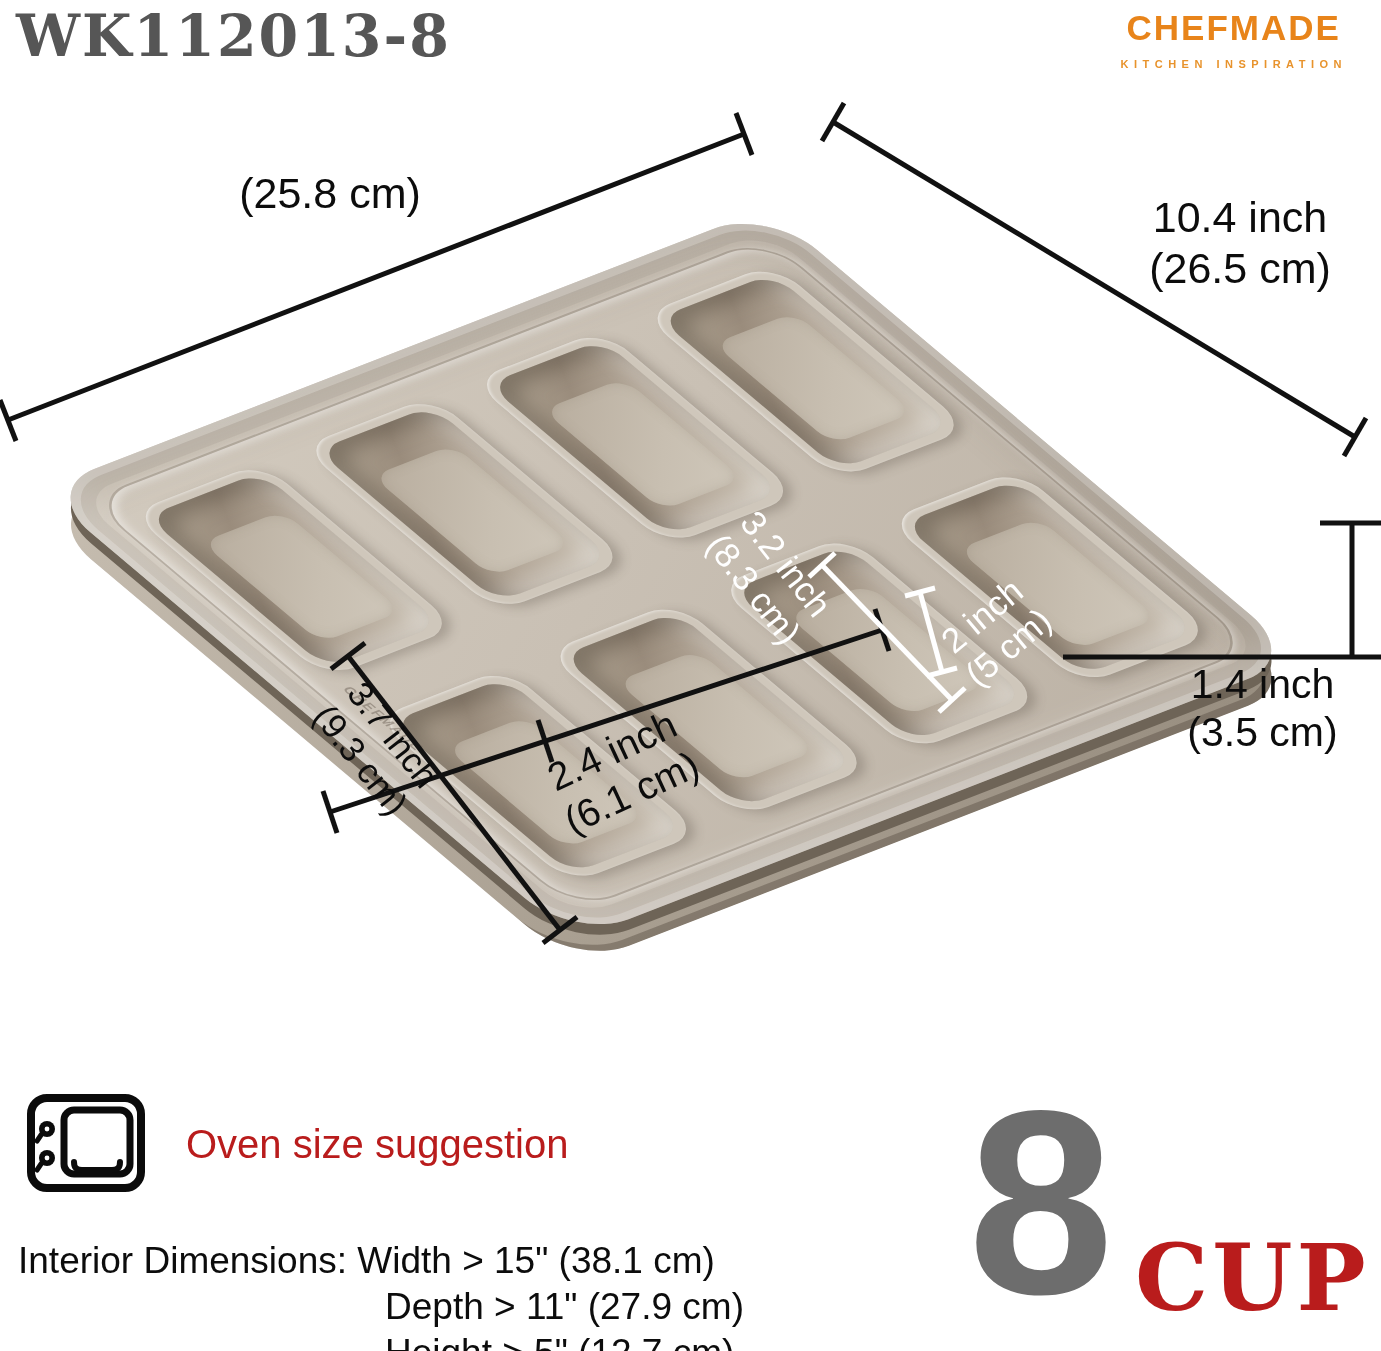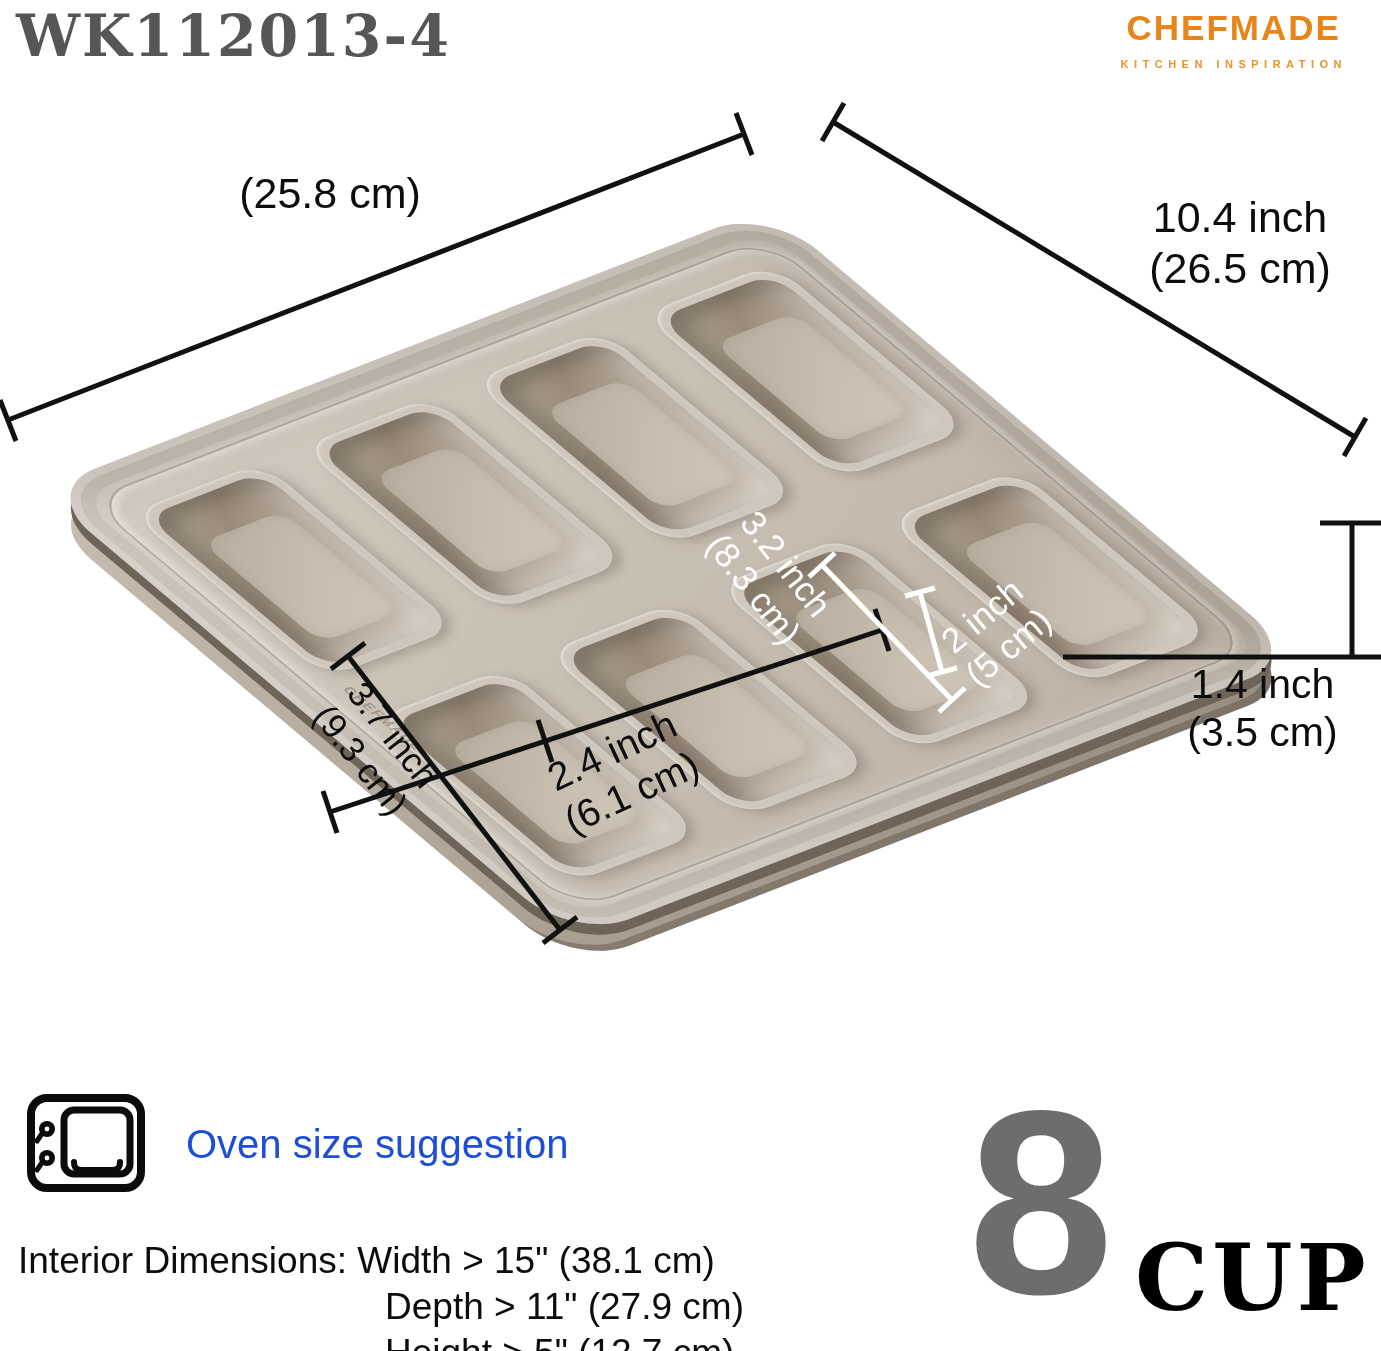--- a/index.html
+++ b/index.html
@@ -85,37 +85,37 @@
   .dim-label.white{color:#ffffff;}
   #lab-len{left:155px;top:168px;width:350px;font-size:43px;}
   #lab-wid{left:1090px;top:192px;width:300px;font-size:43px;}
   #lab-hgt{left:1135px;top:660px;width:255px;font-size:41px;}
   #lab-37{left:262px;top:706px;width:230px;font-size:35px;transform:rotate(52deg);}
   #lab-24{left:462px;top:726px;width:320px;font-size:39px;transform:rotate(-25deg);}
   #lab-32{left:655px;top:535px;width:230px;font-size:35px;transform:rotate(52deg);}
   #lab-2{left:900px;top:590px;width:190px;font-size:35px;transform:rotate(-40deg);}
   
   .oven-icon{position:absolute;left:26px;top:1092px;}
-  .oven-label{position:absolute;left:186px;top:1122px;font-size:40px;color:#1d4ed8;}
+  .oven-label{position:absolute;left:186px;top:1122px;font-size:40px;color:#b91c1c;}
   .interior{position:absolute;left:18px;top:1238px;font-size:37px;color:#0c0c0c;line-height:1.24;}
   .interior .row2{padding-left:367px;}
   .cup-number{
     position:absolute;left:968px;top:1072px;font-size:262px;font-weight:700;
     color:#6d6d6d;line-height:1;letter-spacing:0;
   }
   .cup-unit{
     position:absolute;left:1135px;top:1232px;
     font-family:"DejaVu Serif", serif;font-weight:900;
-    font-size:92px;letter-spacing:4px;color:#000000;line-height:1;
+    font-size:92px;letter-spacing:4px;color:#b91c1c;line-height:1;
   }
 </style>
 </head>
 <body>
 
-<div class="model">WK112013-4</div>
+<div class="model">WK112013-8</div>
 
 <div class="brand-block">
   <div class="brand">CHEFMADE</div>
   <div class="tagline">KITCHEN INSPIRATION</div>
 </div>
 
 <div class="pan-wrap">
   <div class="pan-layer pan-base2"></div>
   <div class="pan-layer pan-base1"></div>
   <div class="pan-layer pan-top">

